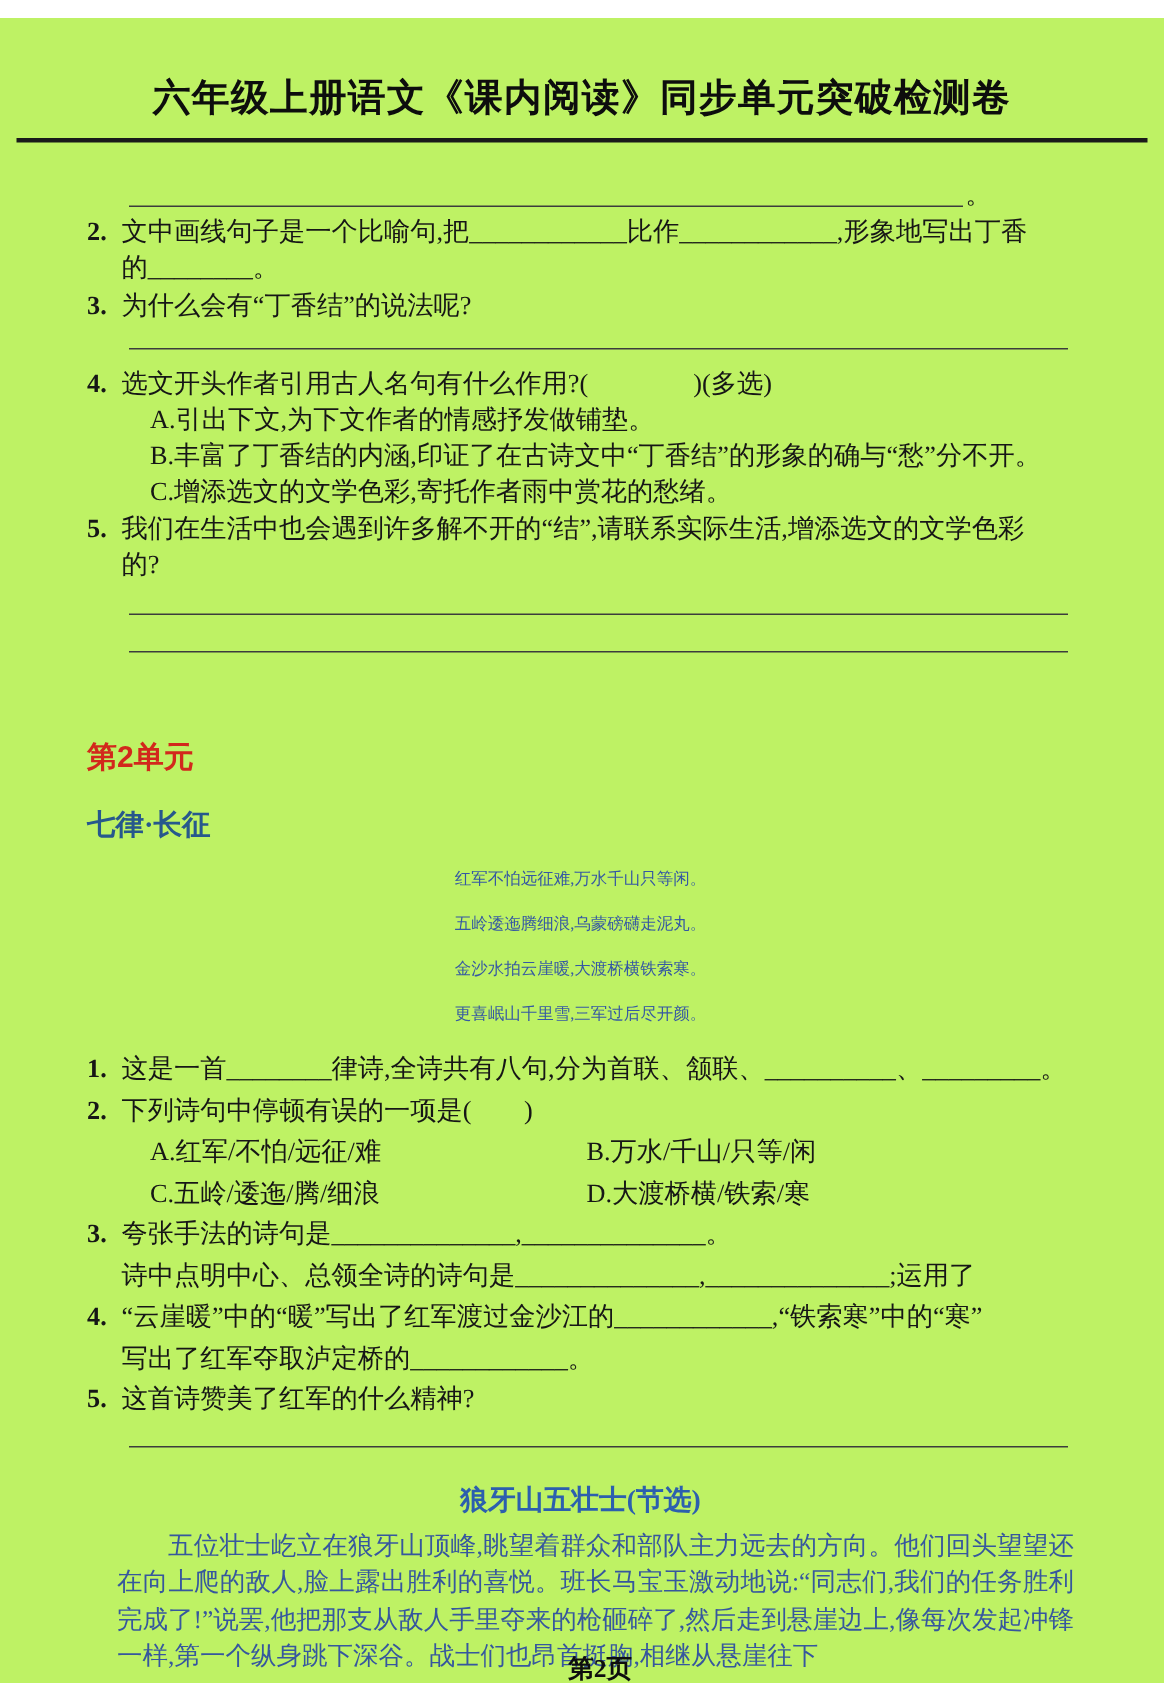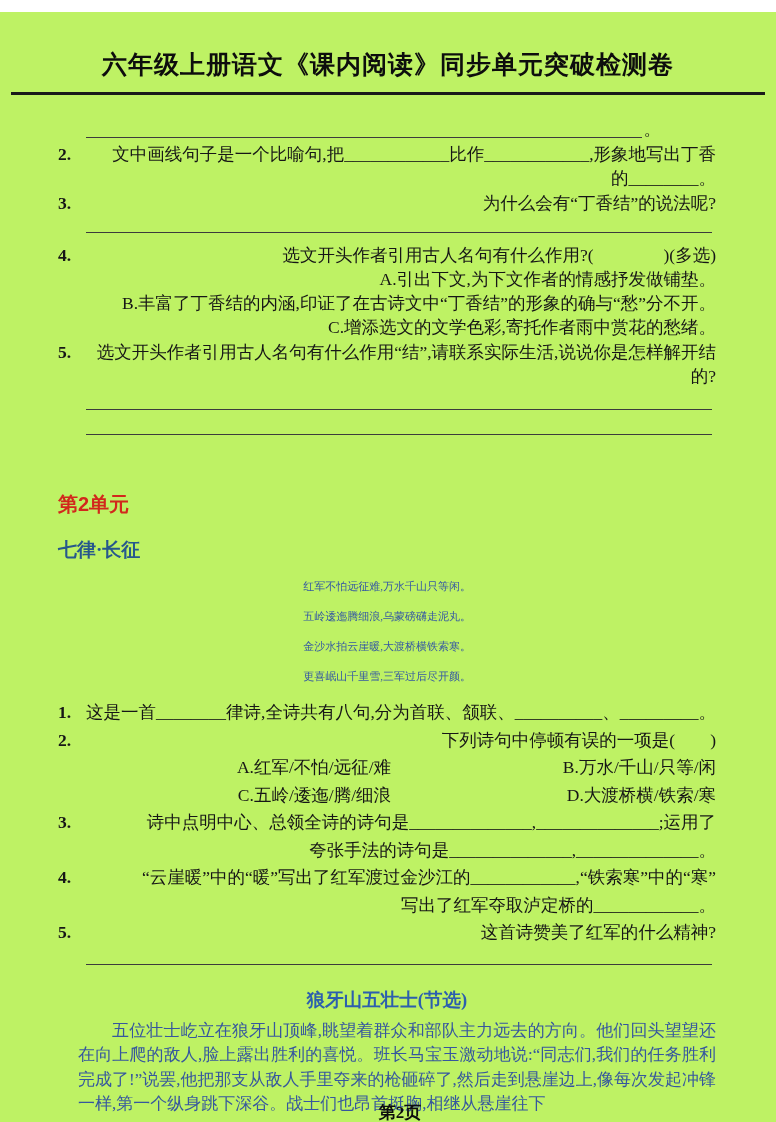--- a/index.html
+++ b/index.html
@@ -23,21 +23,21 @@
   .ansline { flex:1; border-bottom:1.6px solid #3c3c3c; height:15px; }
   .ans-top .period { line-height:17px; padding-left:2px; }
   .ans-full { border-bottom:1.6px solid #3c3c3c; margin:17px 4px 0 28px; height:0; }
   .ans-gap1 { margin-top:21px; }
   .ans-gap2 { margin-top:24px; }
   .ans-u2 { margin-top:17px; }
 
   
   .q { display:flex; line-height:24px; margin-top:1px; }
   .qnum { font-weight:bold; flex:0 0 23px; }
-  .qbody { flex:1;text-align:right; }
+  .qbody { flex:1; }
   .opts { margin-left:19px; }
   .q4 { margin-top:10px; }
 
   
   .unit-heading {
     margin-top:56px; text-align:left; color:#d2281c;
     font-family:"Liberation Sans","DejaVu Sans",sans-serif;
     font-weight:bold; font-size:20px;
   }
   .poem-title {
@@ -106,21 +106,21 @@
           <div>A.引出下文,为下文作者的情感抒发做铺垫。</div>
           <div>B.丰富了丁香结的内涵,印证了在古诗文中“丁香结”的形象的确与“愁”分不开。</div>
           <div>C.增添选文的文学色彩,寄托作者雨中赏花的愁绪。</div>
         </div>
       </div>
     </div>
 
     <div class="q">
       <span class="qnum">5.</span>
       <div class="qbody">
-        <div>选文开头作者引用古人名句有什么作用“结”,请联系实际生活,说说你是怎样解开结</div>
+        <div>我们在生活中也会遇到许多解不开的“结”,请联系实际生活,增添选文的文学色彩</div>
         <div>的?</div>
       </div>
     </div>
 
     <div class="ans-full ans-gap1"></div>
     <div class="ans-full ans-gap2"></div>
 
     <div class="unit-heading">第2单元</div>
     <div class="poem-title">七律·长征</div>
 
@@ -147,22 +147,22 @@
           <div>B.万水/千山/只等/闲</div>
           <div>C.五岭/逶迤/腾/细浪</div>
           <div>D.大渡桥横/铁索/寒</div>
         </div>
       </div>
     </div>
 
     <div class="q u2q">
       <span class="qnum">3.</span>
       <div class="qbody">
+        <div>夸张手法的诗句是______________,______________。</div>
         <div>诗中点明中心、总领全诗的诗句是______________,______________;运用了</div>
-        <div>夸张手法的诗句是______________,______________。</div>
       </div>
     </div>
 
     <div class="q u2q">
       <span class="qnum">4.</span>
       <div class="qbody">
         <div>“云崖暖”中的“暖”写出了红军渡过金沙江的____________,“铁索寒”中的“寒”</div>
         <div>写出了红军夺取泸定桥的____________。</div>
       </div>
     </div>

